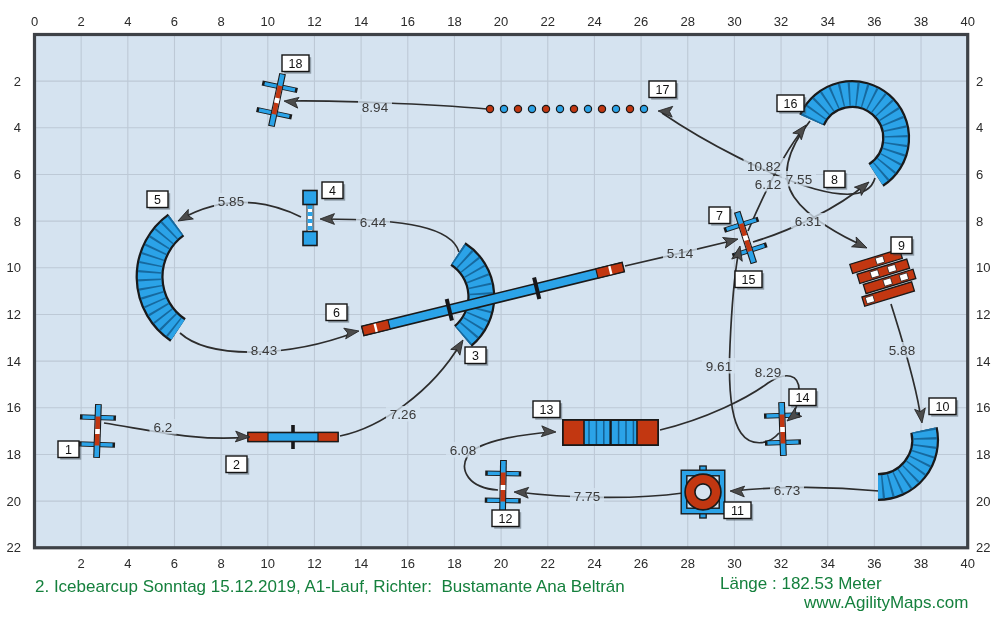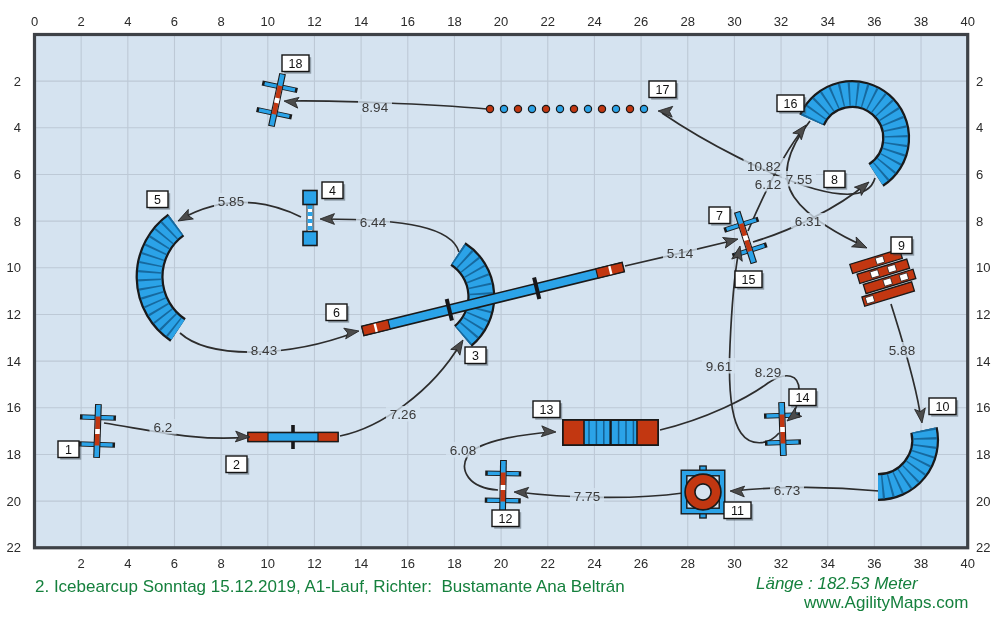--- a/index.html
+++ b/index.html
@@ -1,21 +1,21 @@
 <!DOCTYPE html>
 <html><head>
 <meta charset="utf-8">
 <style>
   html,body{margin:0;padding:0;background:#ffffff;}
   .page{position:relative;width:1003px;height:618px;background:#ffffff;
         font-family:"Liberation Sans",sans-serif;overflow:hidden;}
   .page svg{position:absolute;left:0;top:0;}
   .footer-text{position:absolute;font-size:17px;color:#15803d;white-space:pre;}
   #footer-title{left:35px;top:577px;}
-  #footer-length{left:756px;top:574px;font-style:italic;}
+  #footer-length{left:720px;top:574px;}
   #footer-site{left:804px;top:593px;}
 </style>
 </head>
 <body>
 
 <div class="page">
   <svg id="map" width="1003" height="618" viewBox="0 0 1003 618">
       <g>
         <rect x="34.5" y="34.5" width="933.1999999999999" height="513.26" fill="#D5E3F0" stroke="none"></rect>
         <g>

